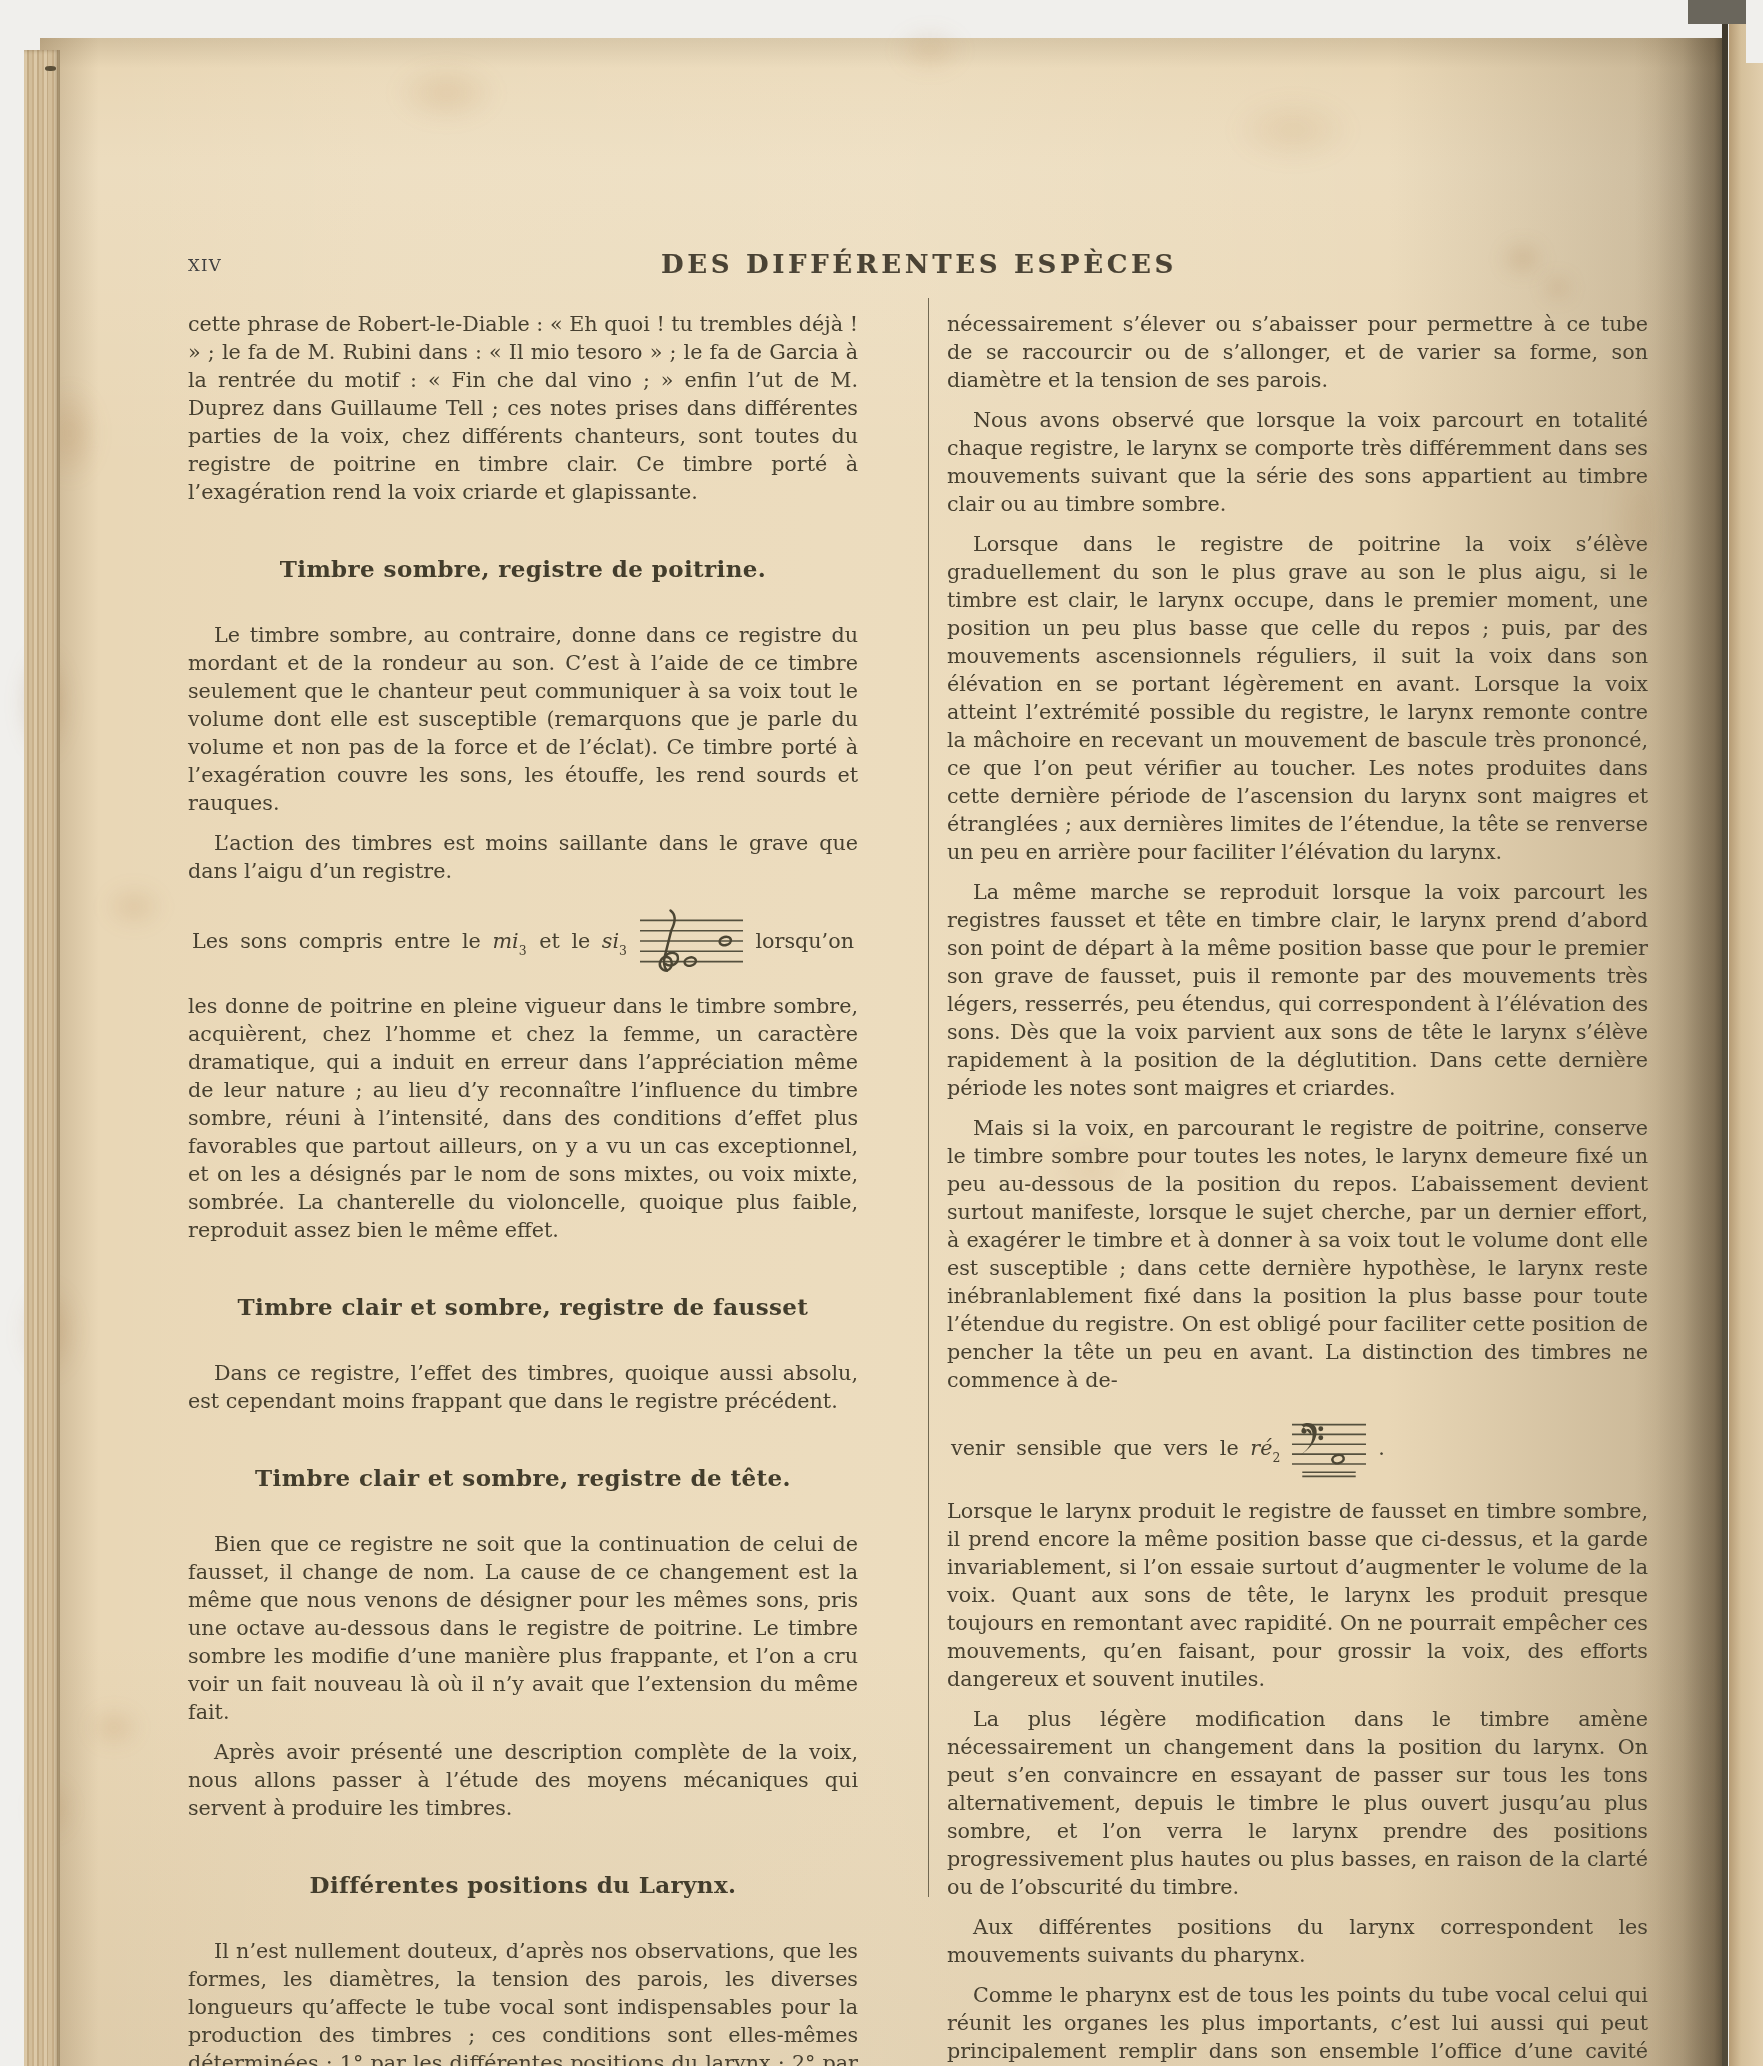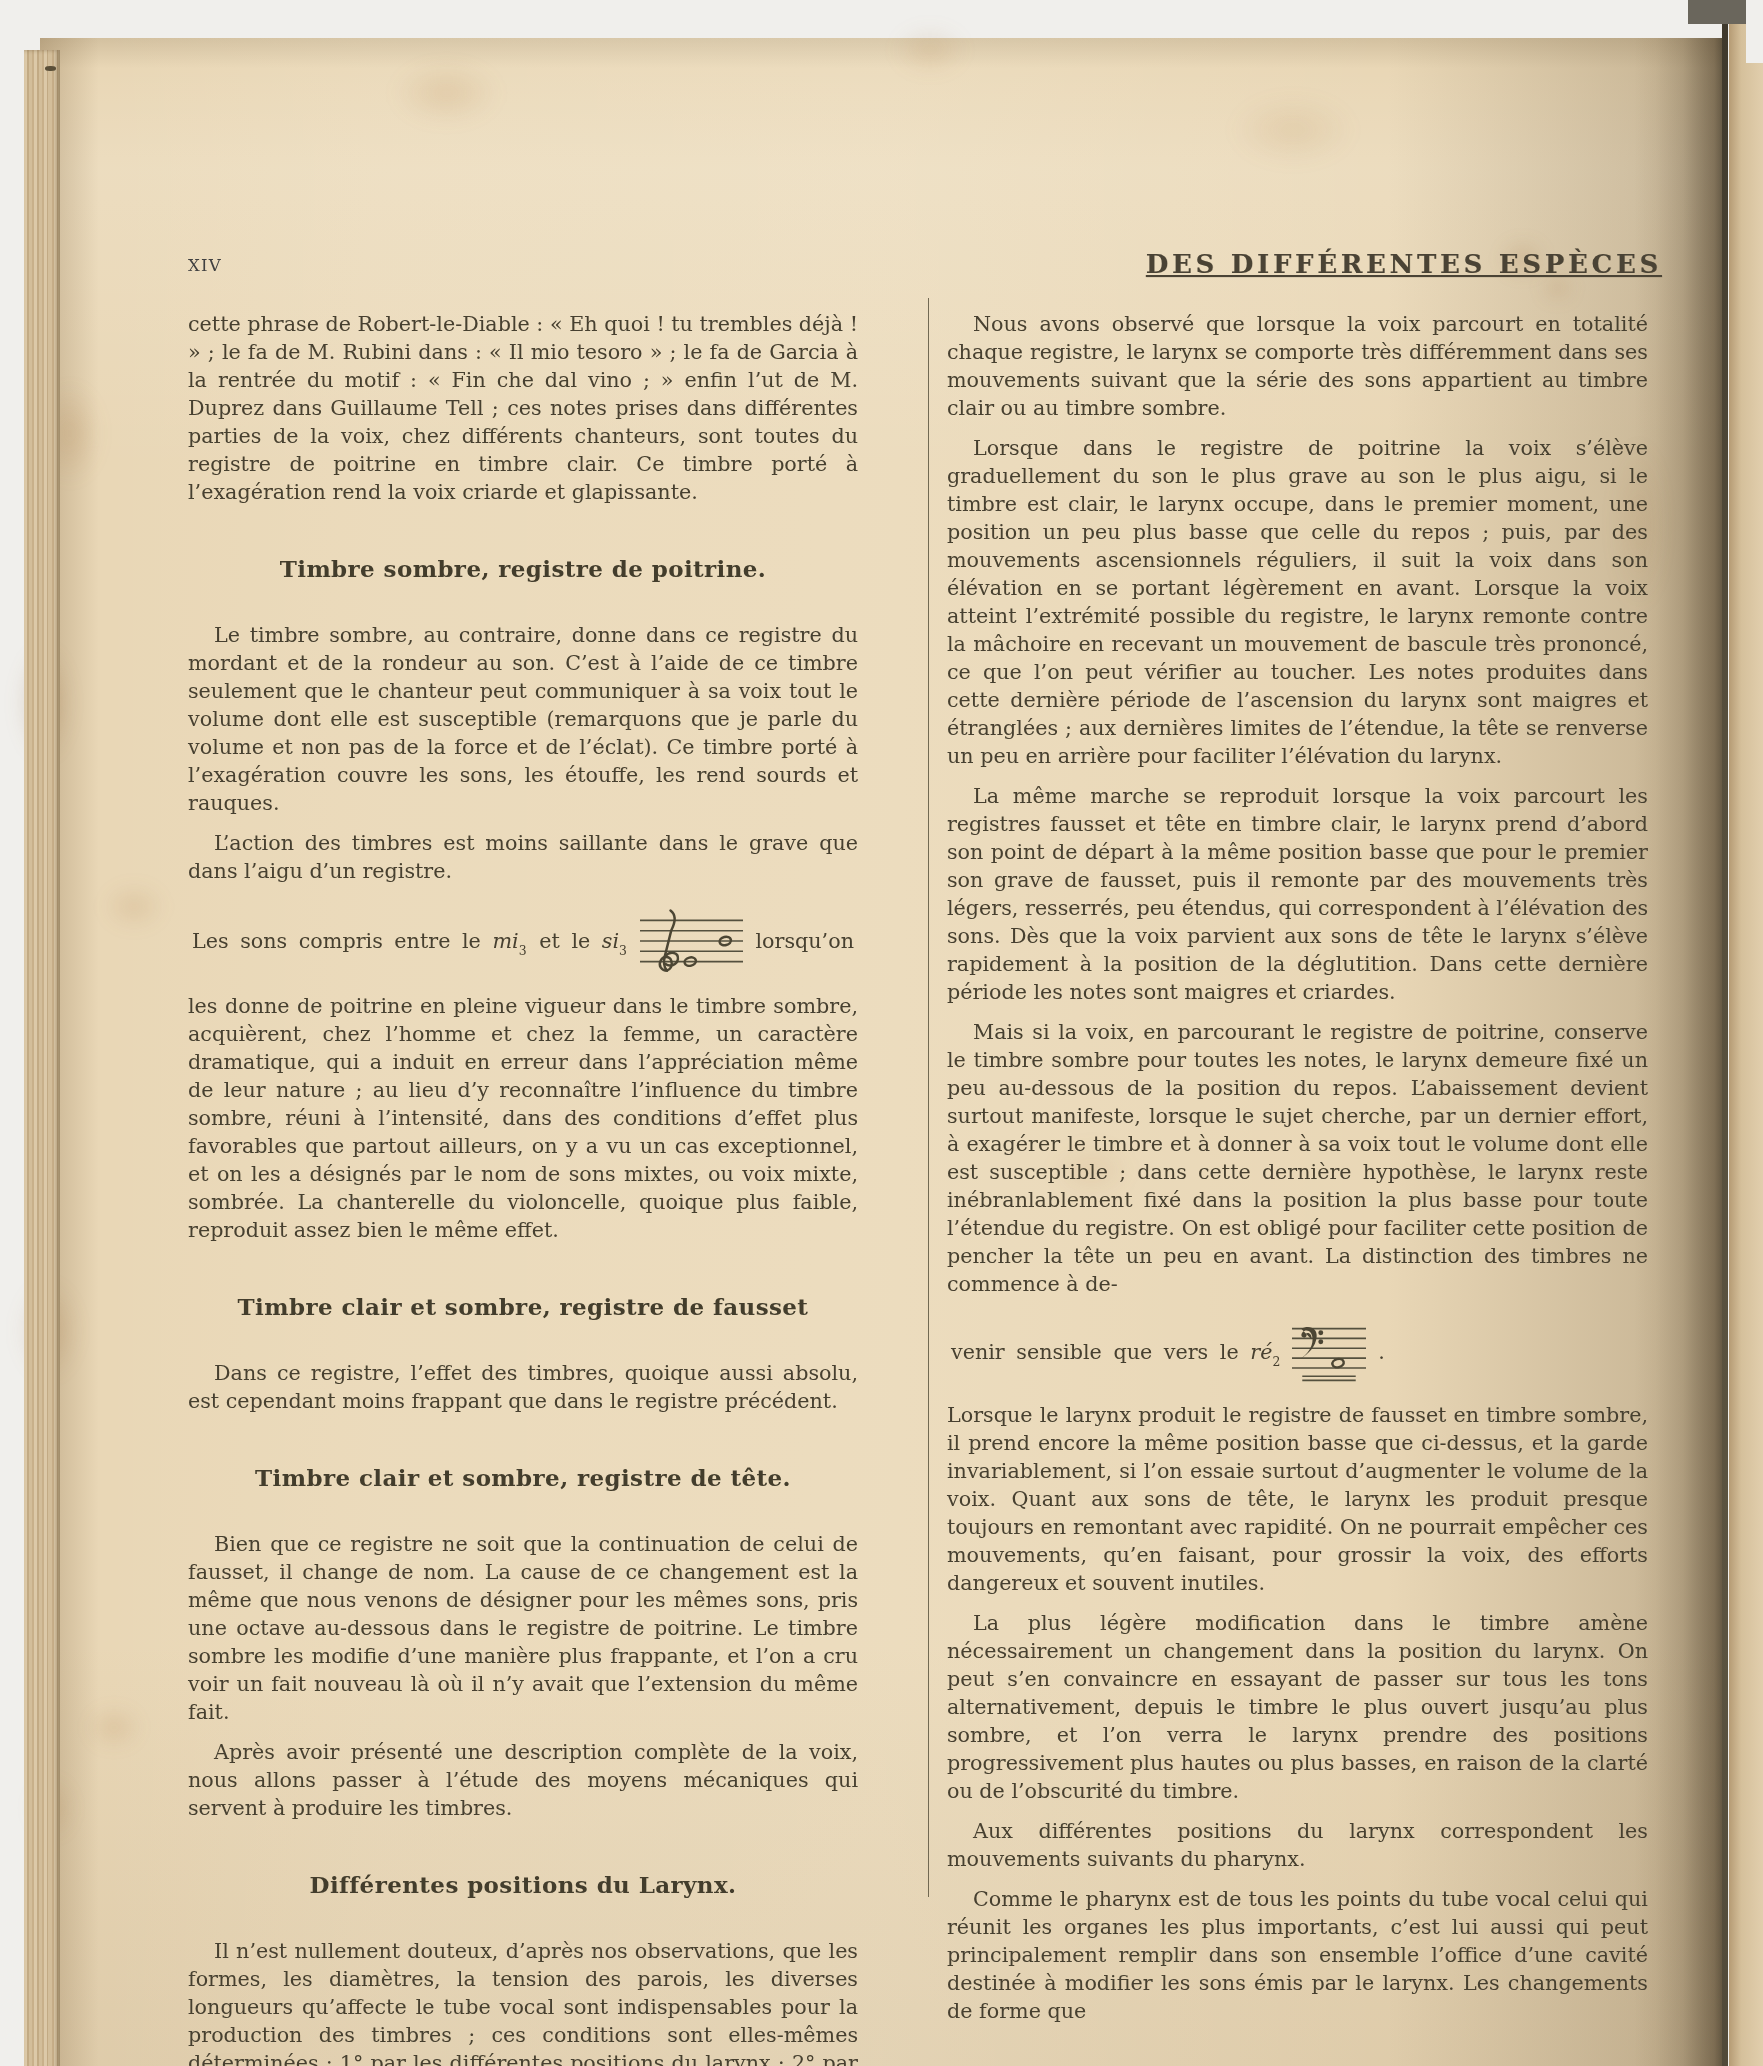--- a/index.html
+++ b/index.html
@@ -67,24 +67,23 @@
   .st11{left:29px;top:1777px;width:45px;height:62px;background:radial-gradient(closest-side,rgba(158,102,45,.16),rgba(158,102,45,0));}
   .st12{left:178px;top:2062px;width:116px;height:70px;background:radial-gradient(closest-side,rgba(158,102,45,.14),rgba(158,102,45,0));}
   .st14{left:1050px;top:1141px;width:83px;height:58px;background:radial-gradient(closest-side,rgba(158,102,45,.10),rgba(158,102,45,0));}
   .st15{left:1612px;top:438px;width:54px;height:174px;background:radial-gradient(closest-side,rgba(140,95,45,.12),rgba(140,95,45,0));}
   
   .folio{
     position:absolute;left:188px;top:256px;
     font-size:16.5px;letter-spacing:1.2px;color:#404040;
   }
   .running-title{
-    position:absolute;left:176px;top:249px;width:1486px;text-align:right;
+    position:absolute;left:176px;top:249px;width:1486px;text-align:center;
     font-size:26px;font-weight:bold;letter-spacing:3.7px;color:#4a4335;
     text-shadow:0.4px 0.4px 0 rgba(60,50,30,.25);
-    text-decoration:underline;
   }
   .columns{
     position:absolute;left:176px;top:298px;width:1486px;
     display:flex;align-items:flex-start;
     color:#474030;font-size:20.7px;line-height:28px;text-align:justify;
   }
   .col-left{width:694px;}
   .divider{width:1.2px;height:1599px;background:rgba(92,85,64,.85);margin:0 5.8px 0 58px;flex:0 0 auto;}
   .col-right{width:725px;}
   .columns p{margin:12px;text-indent:26px;}
@@ -171,20 +170,21 @@
     <h3 class="section">Timbre clair et sombre, registre de tête.</h3>
     <p>Bien que ce registre ne soit que la continuation de celui de fausset, il change de nom. La cause de ce changement est la même que nous venons de désigner pour les mêmes sons, pris une octave au-dessous dans le registre de poitrine. Le timbre sombre les modifie d’une manière plus frappante, et l’on a cru voir un fait nouveau là où il n’y avait que l’extension du même fait.</p>
     <p>Après avoir présenté une description complète de la voix, nous allons passer à l’étude des moyens mécaniques qui servent à produire les timbres.</p>
     <h3 class="section">Différentes positions du Larynx.</h3>
     <p>Il n’est nullement douteux, d’après nos observations, que les formes, les diamètres, la tension des parois, les diverses longueurs qu’affecte le tube vocal sont indispensables pour la production des timbres ; ces conditions sont elles-mêmes déterminées : 1° par les différentes positions du larynx ; 2° par les mouvements correspondants du voile du palais. En effet le larynx servant de base au tube vocal doit</p>
   </div>
 
   <div class="divider"></div>
 
   <div class="col col-right">
+    <p class="noindent">nécessairement s’élever ou s’abaisser pour permettre à ce tube de se raccourcir ou de s’allonger, et de varier sa forme, son diamètre et la tension de ses parois.</p>
     <p>Nous avons observé que lorsque la voix parcourt en totalité chaque registre, le larynx se comporte très différemment dans ses mouvements suivant que la série des sons appartient au timbre clair ou au timbre sombre.</p>
     <p>Lorsque dans le registre de poitrine la voix s’élève graduellement du son le plus grave au son le plus aigu, si le timbre est clair, le larynx occupe, dans le premier moment, une position un peu plus basse que celle du repos ; puis, par des mouvements ascensionnels réguliers, il suit la voix dans son élévation en se portant légèrement en avant. Lorsque la voix atteint l’extrémité possible du registre, le larynx remonte contre la mâchoire en recevant un mouvement de bascule très prononcé, ce que l’on peut vérifier au toucher. Les notes produites dans cette dernière période de l’ascension du larynx sont maigres et étranglées ; aux dernières limites de l’étendue, la tête se renverse un peu en arrière pour faciliter l’élévation du larynx.</p>
     <p>La même marche se reproduit lorsque la voix parcourt les registres fausset et tête en timbre clair, le larynx prend d’abord son point de départ à la même position basse que pour le premier son grave de fausset, puis il remonte par des mouvements très légers, resserrés, peu étendus, qui correspondent à l’élévation des sons. Dès que la voix parvient aux sons de tête le larynx s’élève rapidement à la position de la déglutition. Dans cette dernière période les notes sont maigres et criardes.</p>
     <p>Mais si la voix, en parcourant le registre de poitrine, conserve le timbre sombre pour toutes les notes, le larynx demeure fixé un peu au-dessous de la position du repos. L’abaissement devient surtout manifeste, lorsque le sujet cherche, par un dernier effort, à exagérer le timbre et à donner à sa voix tout le volume dont elle est susceptible ; dans cette dernière hypothèse, le larynx reste inébranlablement fixé dans la position la plus basse pour toute l’étendue du registre. On est obligé pour faciliter cette position de pencher la tête un peu en avant. La distinction des timbres ne commence à de-</p>
 
     <div class="music-line inline">
       <span><span>venir sensible que vers le</span>&nbsp;<span class="it">ré</span><sub>2</sub></span>
       <svg class="staff" width="74" height="62" viewBox="0 0 180 150">
         <g stroke="#54503e" stroke-width="4">
           <line x1="0" y1="18" x2="180" y2="18"></line>

